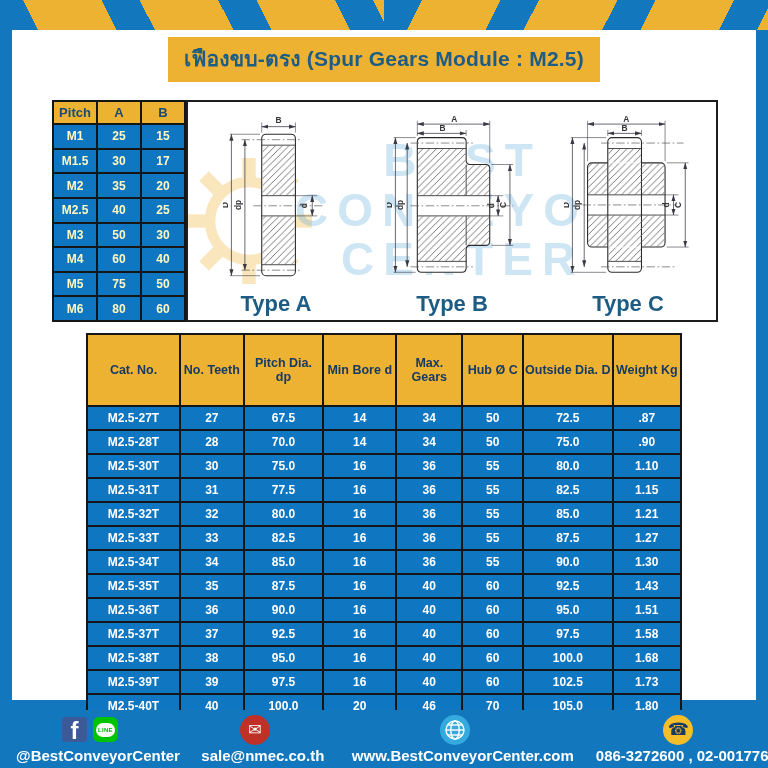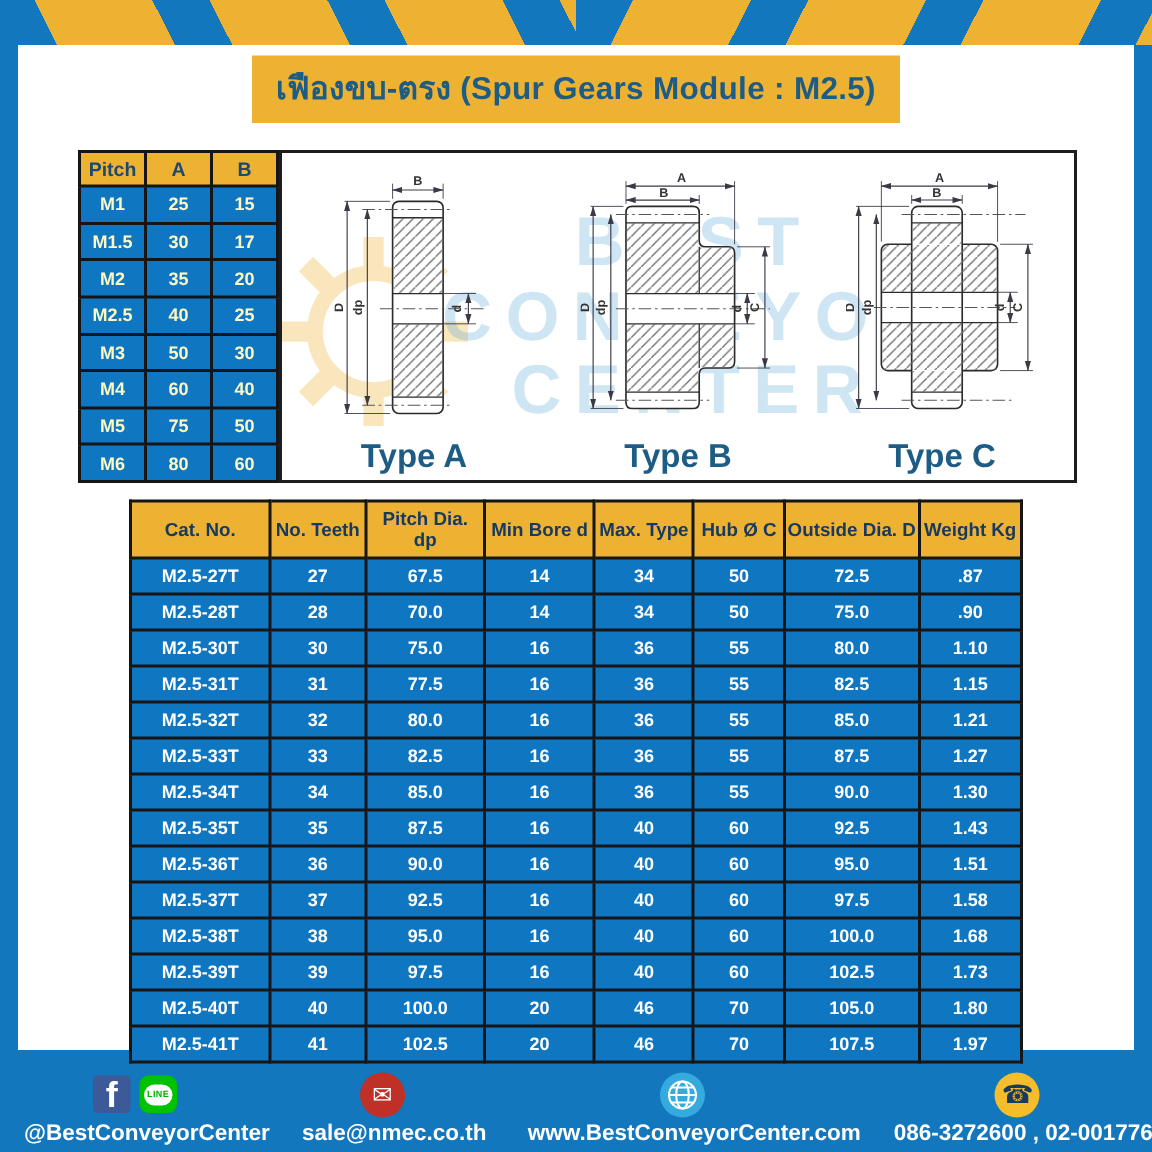--- a/index.html
+++ b/index.html
@@ -46,21 +46,21 @@
   svg.tech text { font-size:10px; fill:#333; font-weight:bold; font-family:"Liberation Sans",sans-serif; }
   .outline { fill:#ffffff; stroke:#2b2b2b; stroke-width:1.3; }
   .thin    { stroke:#2b2b2b; stroke-width:1; fill:none; }
   .cl      { stroke:#555;    stroke-width:0.8; stroke-dasharray:10 3 2 3; fill:none; }
   .dim     { stroke:#3a3a46; stroke-width:0.9; fill:none; }
   .ext     { stroke:#3a3a46; stroke-width:0.7; fill:none; }
   .hatchfill { stroke:none; }
 
   
   table.main { border-collapse:collapse; width:596px; margin:11px auto 0; table-layout:fixed; }
-  table.main th { background:#eeb233; color:#173a63; font-size:12.5px; padding:4px 1px; border:2px solid #151515; }
+  table.main th { background:#eeb233; color:#173a63; font-size:12.5px; padding:21px 1px; border:2px solid #151515; }
   table.main td { background:#0f76c2; color:#ffffff; font-size:12px; font-weight:bold; text-align:center; padding:4px 1px; border:2px solid #151515; }
   table.main th:nth-child(1){width:15.2%} table.main th:nth-child(2){width:10.2%}
   table.main th:nth-child(3){width:12.9%} table.main th:nth-child(4){width:11.8%}
   table.main th:nth-child(5){width:10.6%} table.main th:nth-child(6){width:9.7%}
   table.main th:nth-child(7){width:14.6%} table.main th:nth-child(8){width:11%}
 
   
   .footer { position:absolute; left:0; right:0; bottom:0; height:58px; background:#1377be; display:flex; align-items:center; }
   .foot-sec { display:flex; flex-direction:column; align-items:center; justify-content:center; gap:2px; }
   .sec1 { flex:0 0 178px; } .sec2 { flex:0 0 150px; } .sec3 { flex:0 0 250px; } .sec4 { flex:1; }
@@ -311,21 +311,21 @@
     </div>
   </div>
 
   <table class="main">
     <thead>
         <tr>
           <th>Cat. No.</th>
           <th>No. Teeth</th>
           <th>Pitch Dia. dp</th>
           <th>Min Bore d</th>
-          <th>Max. Type</th>
+          <th>Max. Gears</th>
           <th>Hub Ø C</th>
           <th>Outside Dia. D</th>
           <th>Weight Kg</th>
         </tr>
       </thead>
     <tbody>
         <tr>
           <td>M2.5-27T</td>
           <td>27</td>
           <td>67.5</td>

